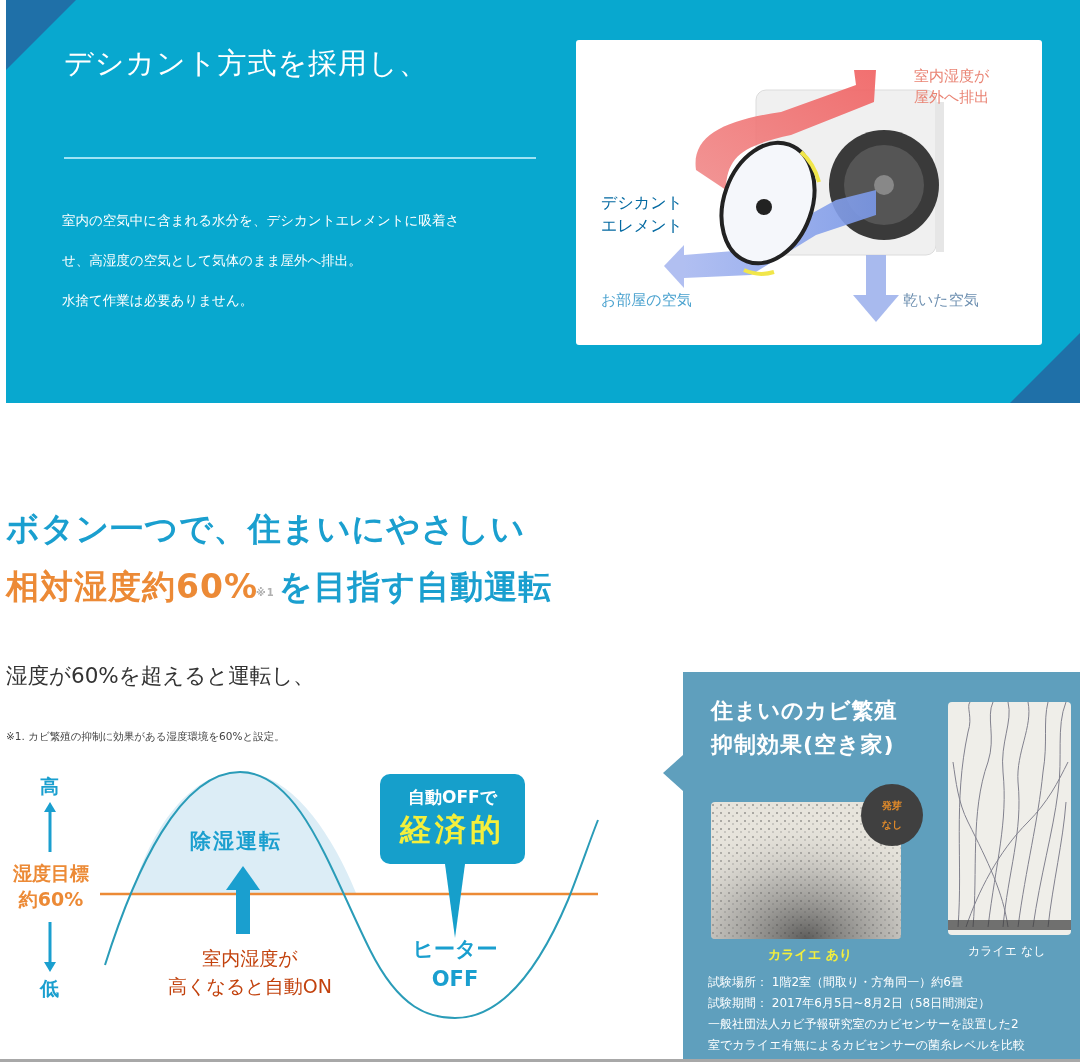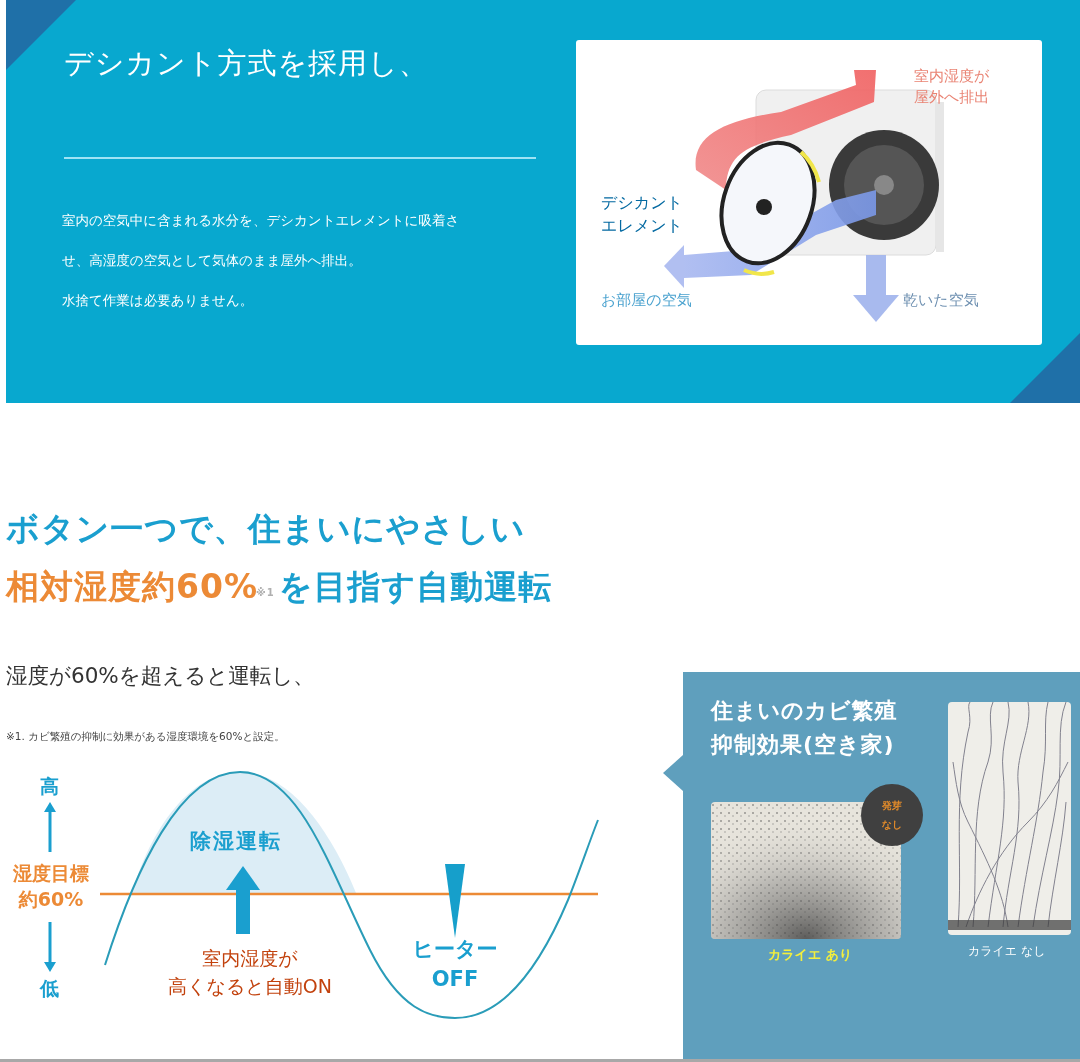--- a/index.html
+++ b/index.html
@@ -199,20 +199,24 @@
   <div class="hd-text axis-high">高</div>
   <div class="hd-text axis-low">低</div>
   <div class="hd-text axis-target">
     <div>湿度目標</div>
     <div>約60%</div>
   </div>
   <div class="hd-text dehumid-label">除湿運転</div>
   <div class="hd-text on-label">
     <div>室内湿度が</div>
     <div>高くなると自動ON</div>
+  </div>
+  <div class="bubble">
+    <div class="b1">自動OFFで</div>
+    <div class="b2">経済的</div>
   </div>
   <div class="hd-text heater-label">
     <div>ヒーター</div>
     <div>OFF</div>
   </div>
 </div>
 
 <div class="mold-arrow"></div>
 <div class="mold">
   <div class="mold-title">
@@ -255,15 +259,21 @@
         <path d="M18,225 C30,190 50,150 80,120 C100,100 110,80 120,60"></path>
         <path d="M60,225 C55,190 40,160 20,120 C10,100 8,80 5,60"></path>
       </g>
       <rect x="0" y="218" width="123" height="10" fill="#3a3a3a" opacity="0.7"></rect>
     </svg>
   </div>
 
   <div class="cap-a">カライエ あり</div>
   <div class="cap-b">カライエ なし</div>
 
+  <div class="mold-notes">
+    <div>試験場所： 1階2室（間取り・方角同一）約6畳</div>
+    <div>試験期間： 2017年6月5日~8月2日（58日間測定）</div>
+    <div>一般社団法人カビ予報研究室のカビセンサーを設置した2</div>
+    <div>室でカライエ有無によるカビセンサーの菌糸レベルを比較</div>
+  </div>
 </div>
 
 <div class="bottom-line"></div>
 
 </body></html>

